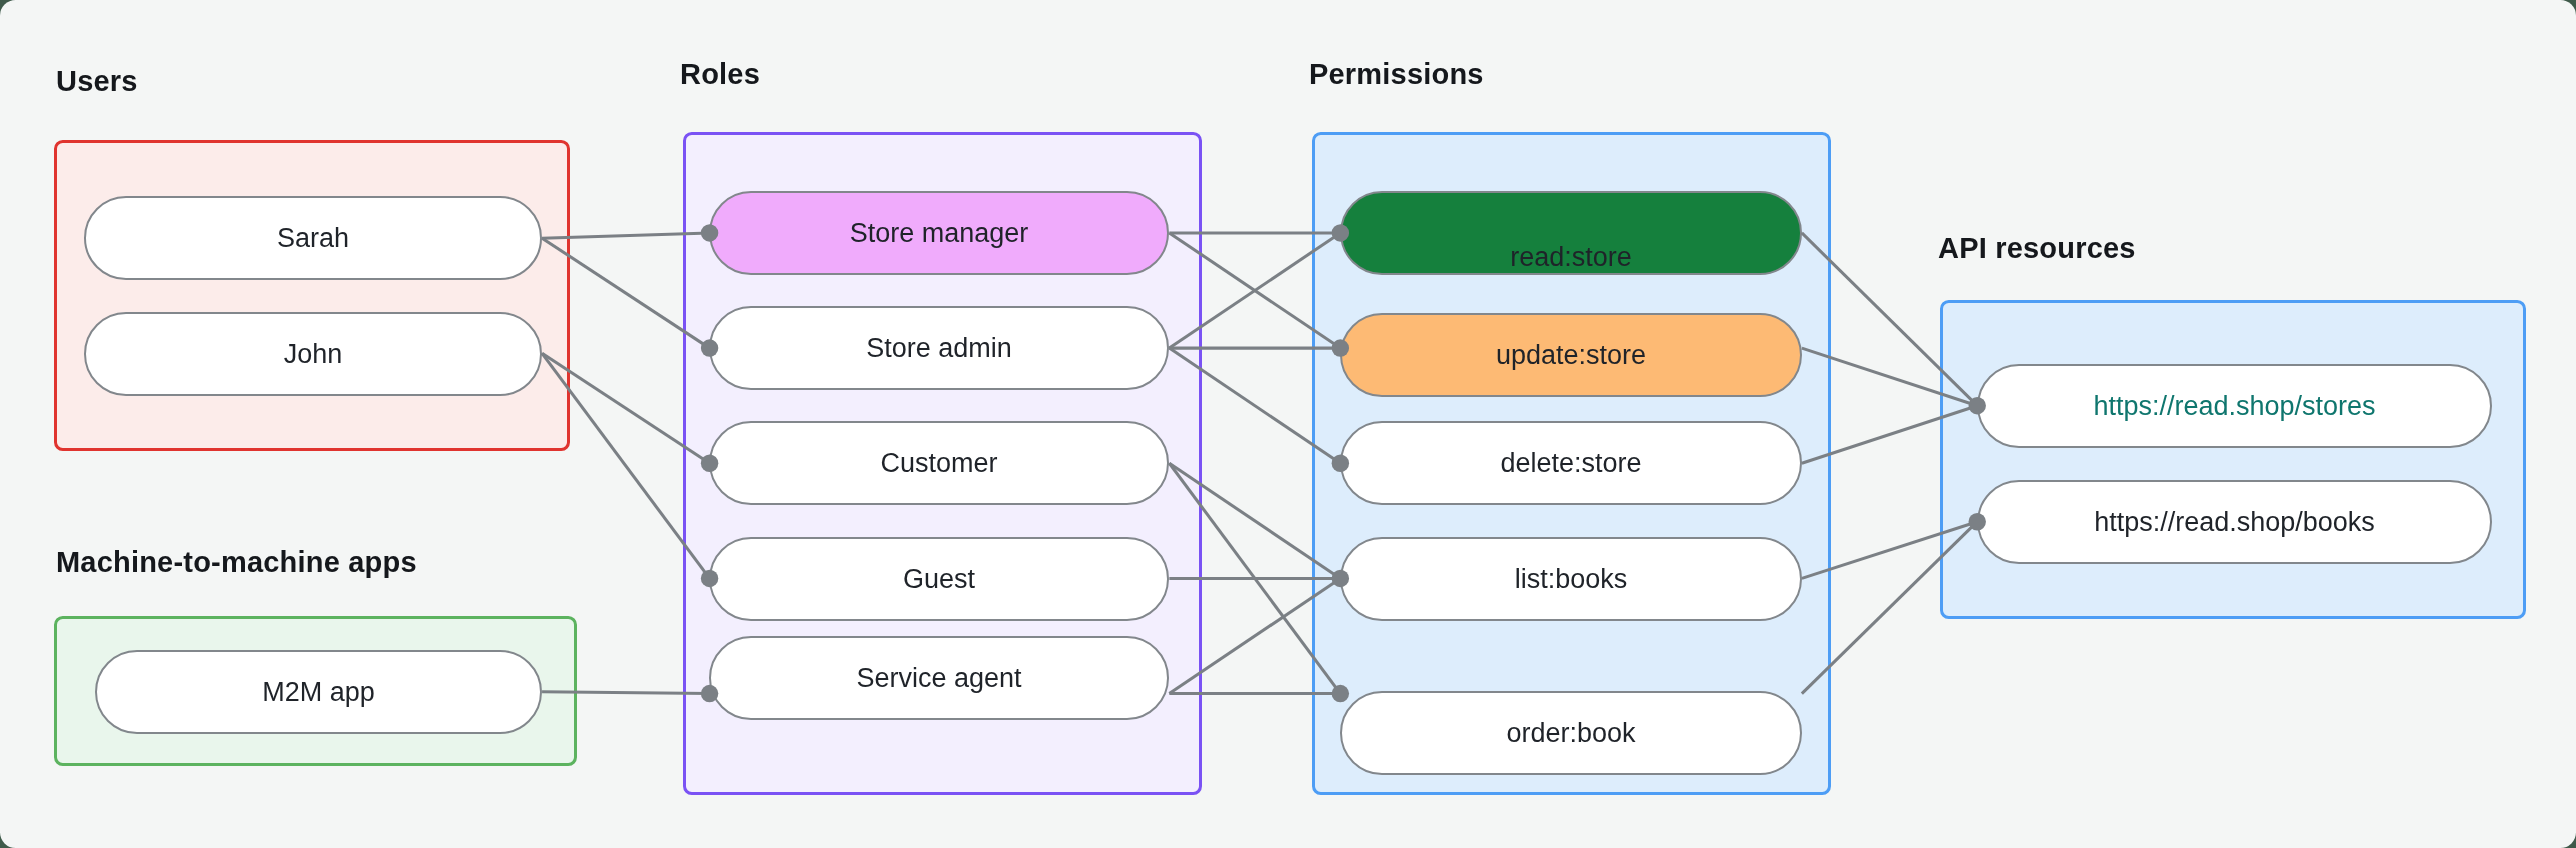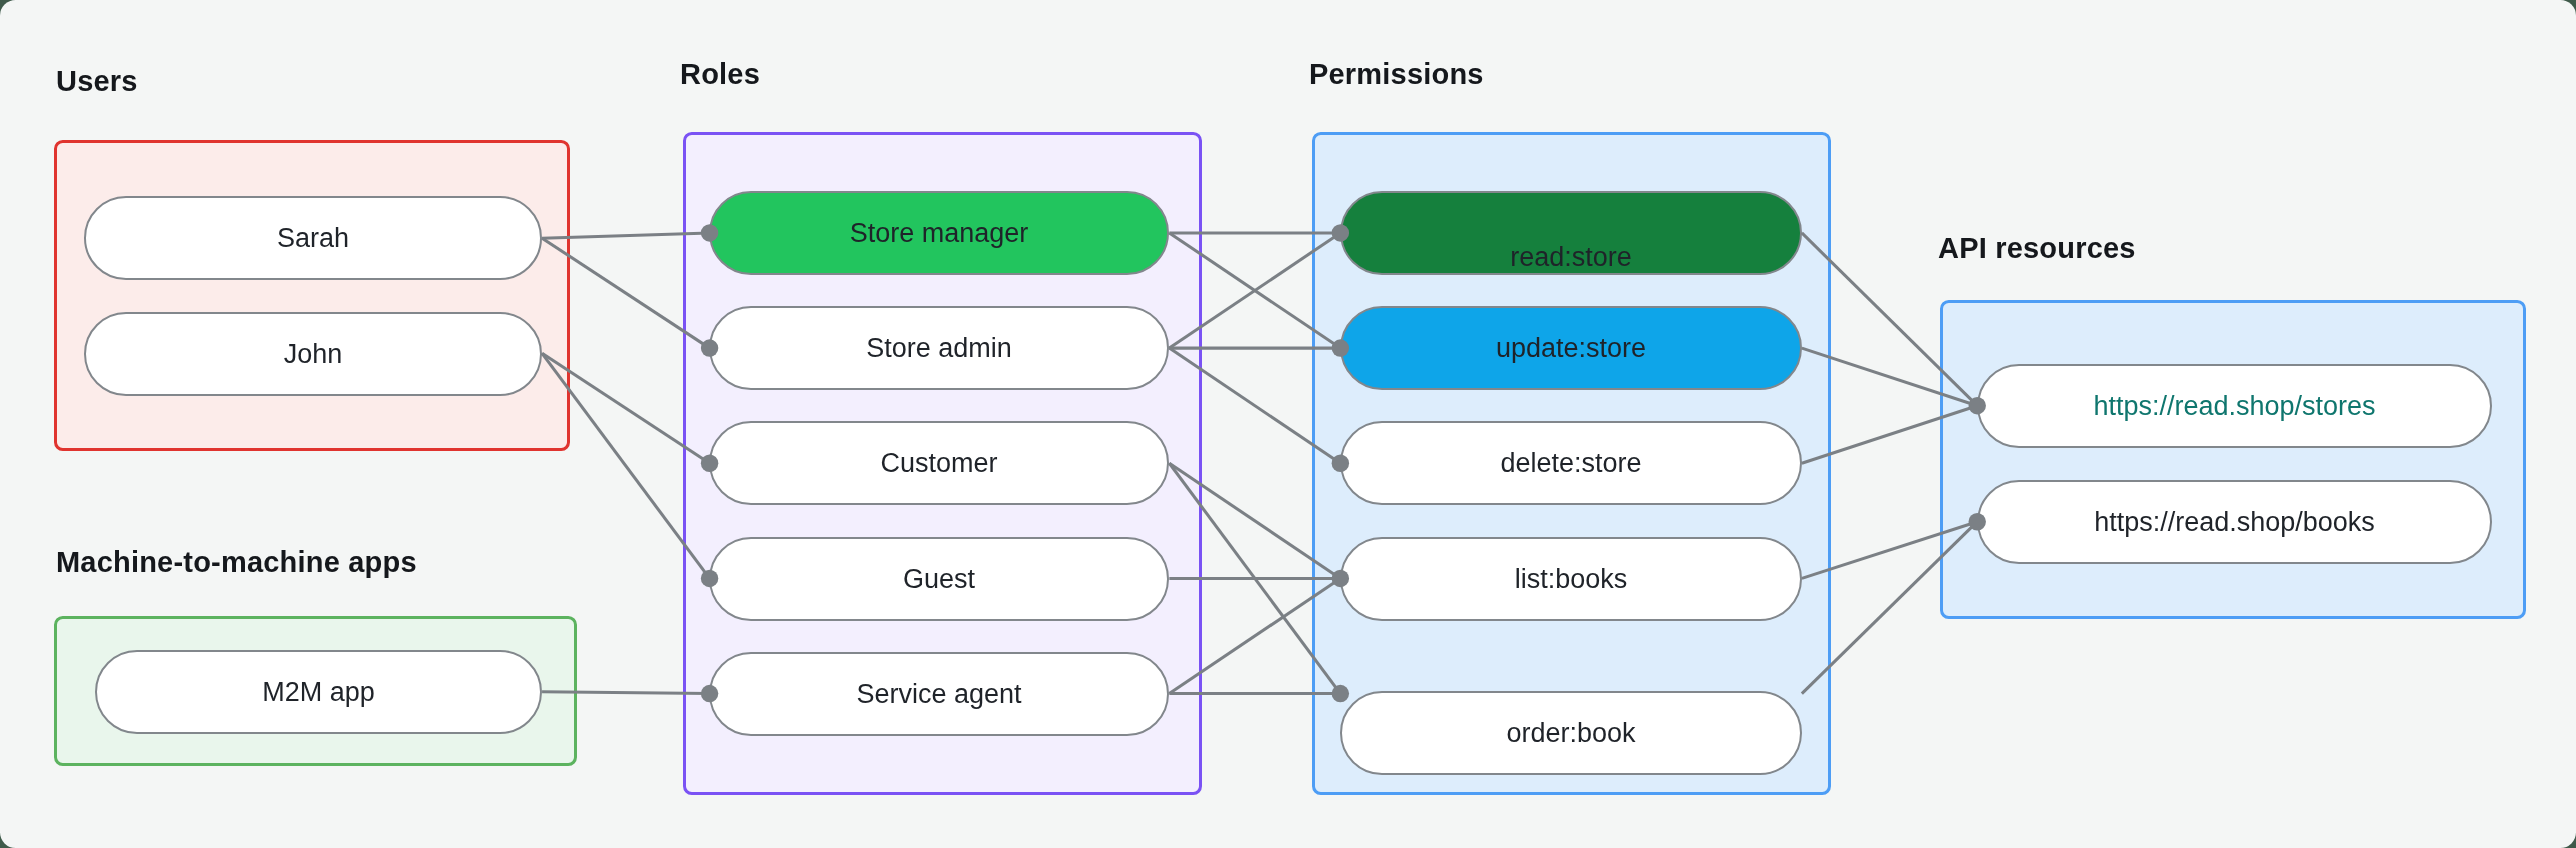--- a/index.html
+++ b/index.html
@@ -95,39 +95,39 @@
 
 <div class="pill" style="left: 84px; top: 196px; width: 458px; border-color: rgb(130, 135, 140); background: rgb(255, 255, 255); color: rgb(31, 35, 41);">
       <span>Sarah</span>
     </div>
     <div class="pill" style="left: 84px; top: 312px; width: 458px; border-color: rgb(130, 135, 140); background: rgb(255, 255, 255); color: rgb(31, 35, 41);">
       <span>John</span>
     </div>
     <div class="pill" style="left: 95px; top: 650px; width: 447px; border-color: rgb(130, 135, 140); background: rgb(255, 255, 255); color: rgb(31, 35, 41);">
       <span>M2M app</span>
     </div>
-    <div class="pill" style="left: 709px; top: 191px; width: 460px; border-color: rgb(130, 135, 140); background: #22c55e; color: rgb(31, 35, 41); text-align: right;">
+    <div class="pill" style="left: 709px; top: 191px; width: 460px; border-color: rgb(130, 135, 140); background: #f0abfc; color: rgb(31, 35, 41); text-align: right;">
       <span>Store manager</span>
     </div>
     <div class="pill" style="left: 709px; top: 306px; width: 460px; border-color: rgb(130, 135, 140); background: rgb(255, 255, 255); color: rgb(31, 35, 41);">
       <span>Store admin</span>
     </div>
     <div class="pill" style="left: 709px; top: 421px; width: 460px; border-color: rgb(130, 135, 140); background: rgb(255, 255, 255); color: rgb(31, 35, 41);">
       <span>Customer</span>
     </div>
     <div class="pill" style="left: 709px; top: 537px; width: 460px; border-color: rgb(130, 135, 140); background: rgb(255, 255, 255); color: rgb(31, 35, 41);">
       <span>Guest</span>
     </div>
-    <div class="pill" style="left: 709px; top: 652px; width: 460px; border-color: rgb(130, 135, 140); background: rgb(255, 255, 255); color: rgb(31, 35, 41);">
+    <div class="pill" style="left: 709px; top: 636px; width: 460px; border-color: rgb(130, 135, 140); background: rgb(255, 255, 255); color: rgb(31, 35, 41);">
       <span>Service agent</span>
     </div>
     <div class="pill" style="left: 1340px; top: 191px; width: 462px; border-color: rgb(130, 135, 140); background: #15803d; color: rgb(31, 35, 41); align-items: flex-end;">
       <span>read:store</span>
     </div>
-    <div class="pill" style="left: 1340px; top: 306px; width: 462px; border-color: rgb(130, 135, 140); background: #0ea5e9; color: rgb(31, 35, 41);">
+    <div class="pill" style="left: 1340px; top: 313px; width: 462px; border-color: rgb(130, 135, 140); background: #fdba74; color: rgb(31, 35, 41);">
       <span>update:store</span>
     </div>
     <div class="pill" style="left: 1340px; top: 421px; width: 462px; border-color: rgb(130, 135, 140); background: rgb(255, 255, 255); color: rgb(31, 35, 41);">
       <span>delete:store</span>
     </div>
     <div class="pill" style="left: 1340px; top: 537px; width: 462px; border-color: rgb(130, 135, 140); background: rgb(255, 255, 255); color: rgb(31, 35, 41);">
       <span>list:books</span>
     </div>
     <div class="pill" style="left: 1340px; top: 652px; width: 462px; border-color: rgb(130, 135, 140); background: rgb(255, 255, 255); color: rgb(31, 35, 41); margin-top: 39px;">
       <span>order:book</span>

